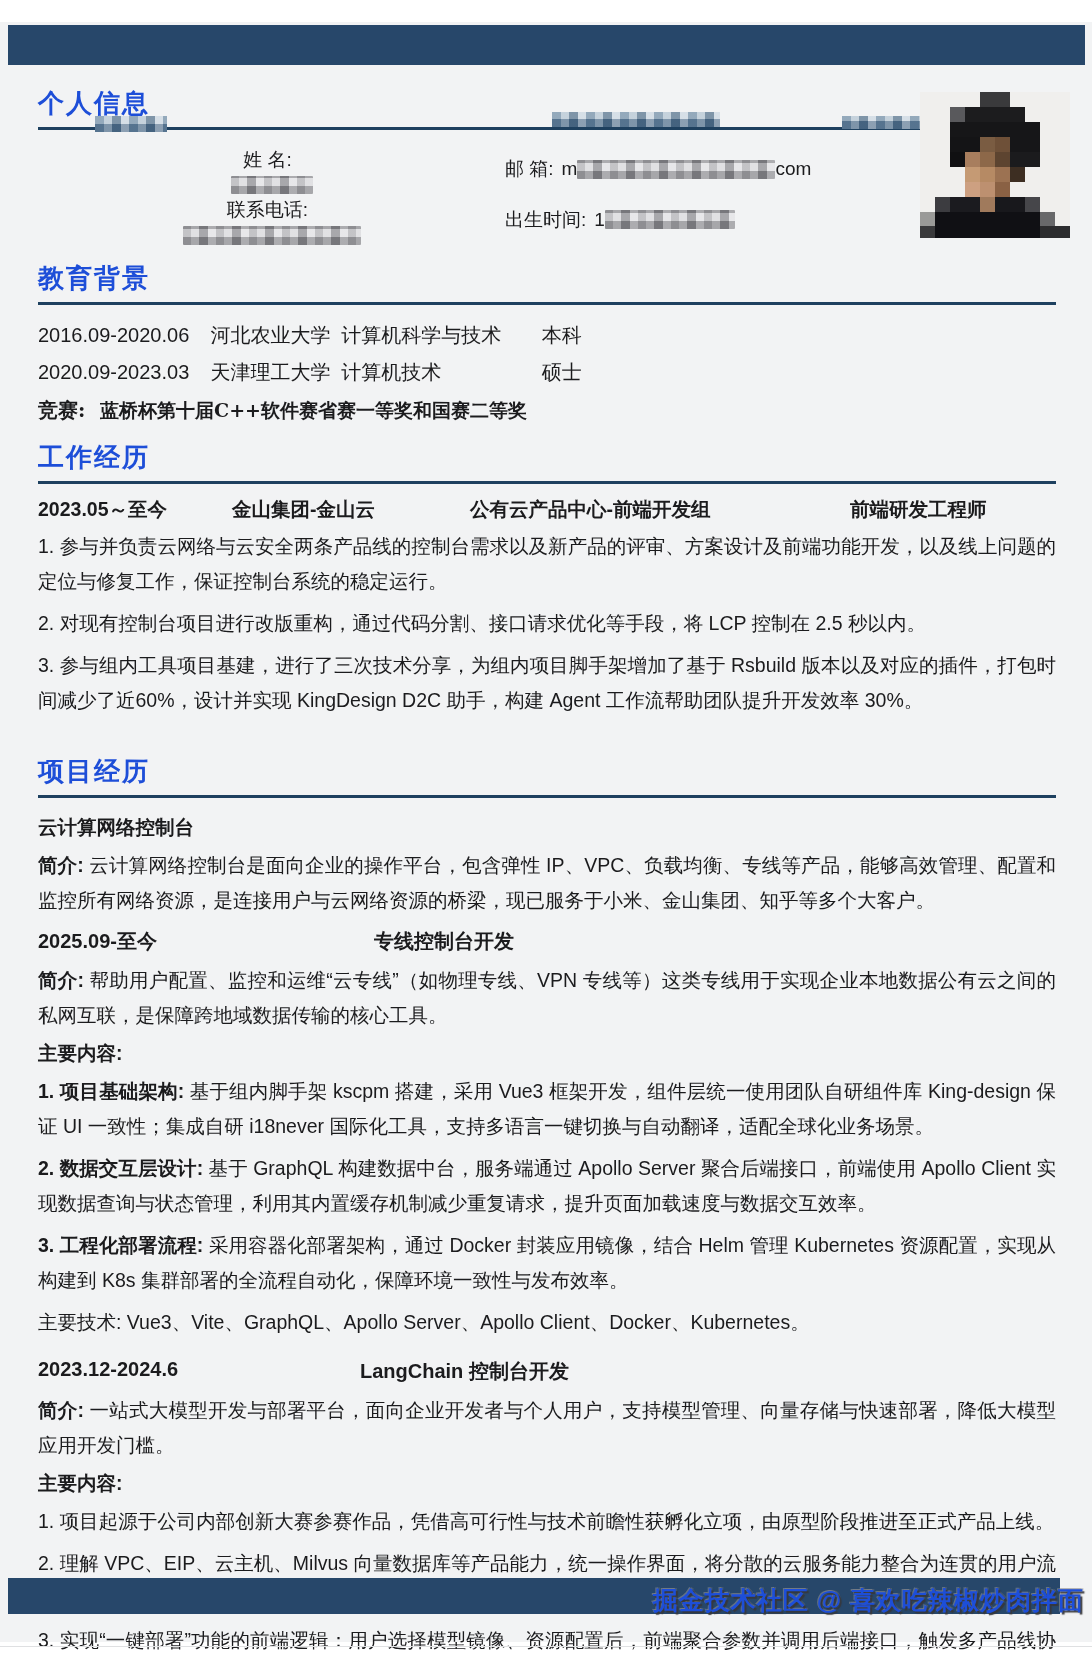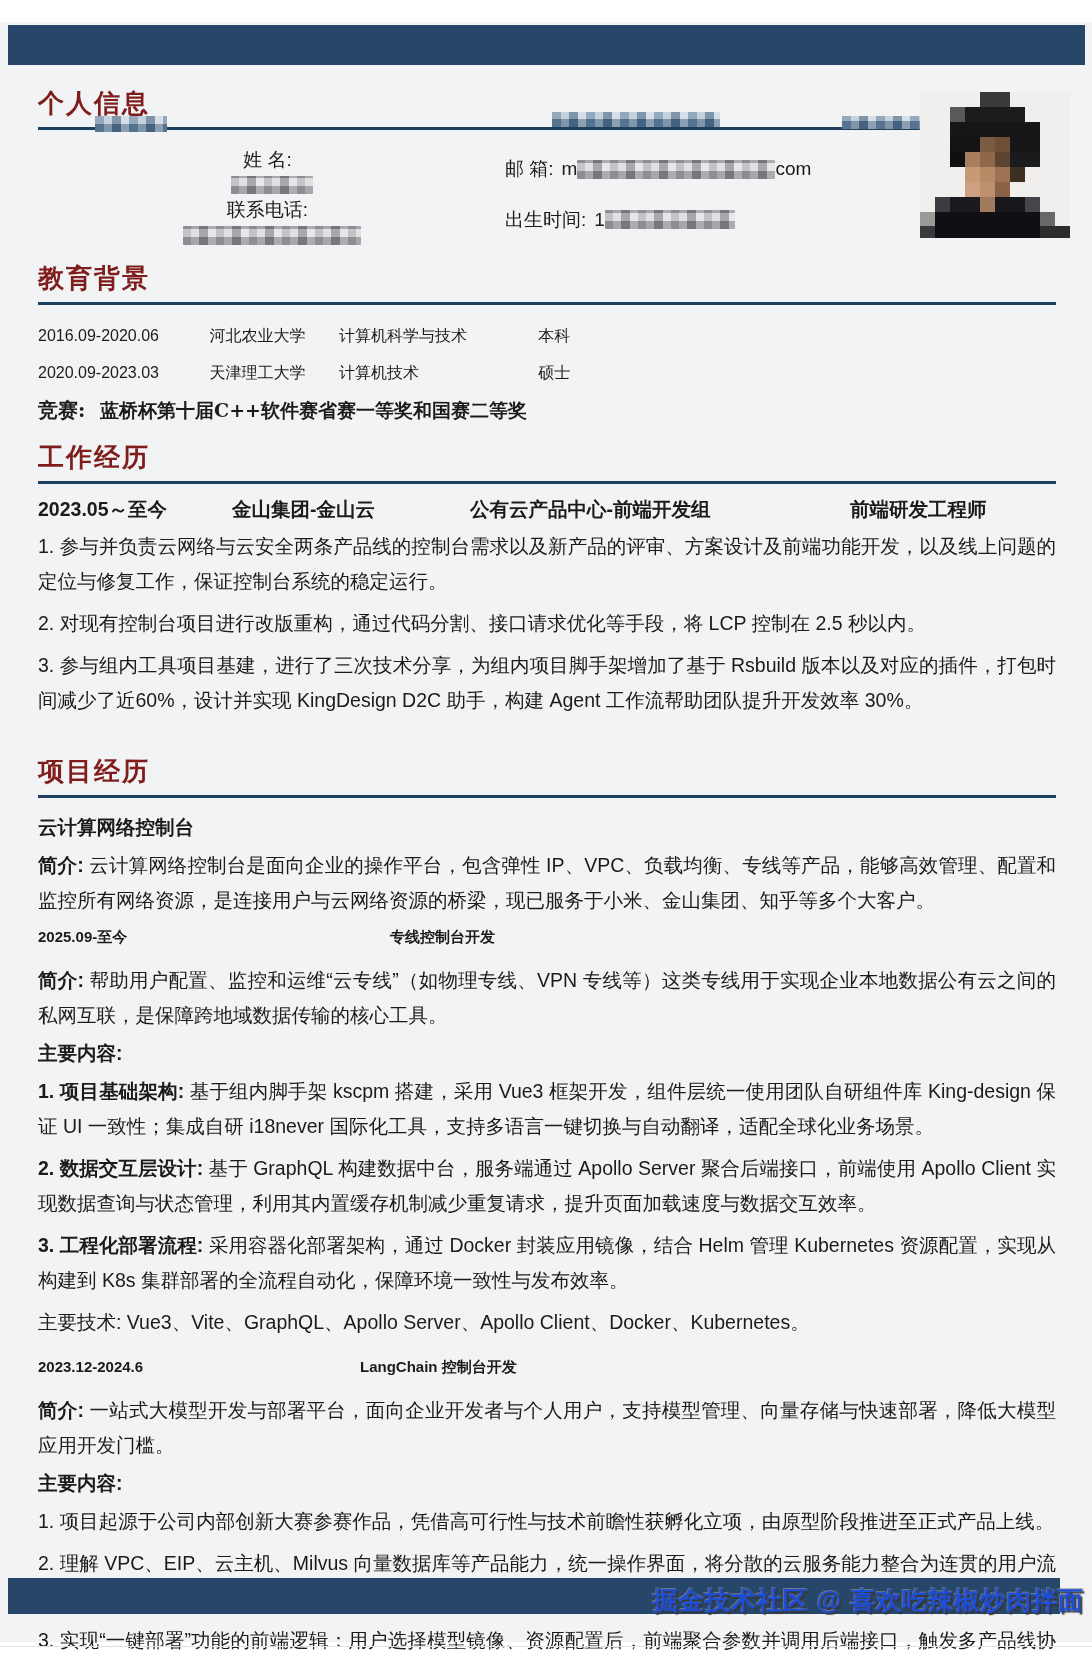--- a/index.html
+++ b/index.html
@@ -5,59 +5,59 @@
   html,body{margin:0;padding:0;background:#ffffff;}
   .page{position:relative;width:1092px;height:1664px;background:#ffffff;overflow:hidden;
         font-family:"Liberation Sans","DejaVu Sans",sans-serif;color:#1b1b1d;}
   .paper{position:absolute;left:0;top:22px;width:1092px;height:1620px;background:#f2f3f4;}
   .bottom-line{position:absolute;left:0;top:1646px;width:1092px;height:1px;background:#dfe0e2;}
   .topbar{position:absolute;left:8px;top:25px;width:1077px;height:40px;background:#27476a;}
   .bottombar{position:absolute;left:8px;top:1578px;width:1052px;height:36px;background:#27476a;}
 
   .content{position:absolute;left:38px;top:86px;width:1018px;}
 
-  .section-title{font-size:26px;font-weight:600;color:#7f1d1d;letter-spacing:2px;margin:0;}
+  .section-title{font-size:26px;font-weight:600;color:#1d4ed8;letter-spacing:2px;margin:0;}
   .rule{height:3px;background:#1e405f;margin-top:6px;}
 
   .info-grid{margin-top:14px;font-size:19px;line-height:32px;}
   .info-row{display:flex;}
   .info-cell-l{width:467px;display:flex;align-items:center;flex-direction:column;}
   .info-cell-r{display:flex;align-items:center;justify-content:center;}
   .lbl{margin-right:8px;}
 
   .px{display:inline-block;vertical-align:middle;border-radius:1px;
       background-image:
         repeating-linear-gradient(0deg, rgba(90,90,95,.45) 0 8px, rgba(215,215,218,.35) 8px 16px),
         repeating-linear-gradient(90deg, #b9b9bc 0 8px, #e6e6e8 8px 16px, #8f8f93 16px 25px, #f0f0f2 25px 33px);}
   .px-blue{position:absolute;z-index:3;
       background-image:
         repeating-linear-gradient(0deg, rgba(70,100,130,.55) 0 8px, rgba(200,212,222,.45) 8px 16px),
         repeating-linear-gradient(90deg, #69869f 0 9px, #c3d0da 9px 17px, #43617c 17px 26px, #e2e8ee 26px 34px);}
 
   .photo{position:absolute;left:920px;top:92px;width:150px;height:146px;z-index:4;}
 
-  .edu-rows{margin-top:12px;font-size:16px;line-height:37px;white-space:nowrap;}
+  .edu-rows{margin-top:12px;font-size:20px;line-height:37px;white-space:nowrap;}
   .edu-row span{display:inline-block;}
   .edu-period{width:167px;}
   .edu-school{width:125px;}
   .edu-major{width:195px;}
   .award{font-family:"DejaVu Serif","Liberation Serif",serif;font-weight:bold;font-size:19px;margin-top:6px;}
   .award .lbl{font-size:20px;}
 
   .mt-work{margin-top:16px;}
   .mt-proj{margin-top:36px;}
 
   .job-head{position:relative;height:26px;margin-top:12px;font-size:19.5px;font-weight:bold;}
   .job-head span{position:absolute;top:0;white-space:nowrap;}
 
   p.body{margin:7px 0 0 0;font-size:19.5px;line-height:35px;text-align:justify;}
   .b{font-weight:bold;}
 
   .proj-name{margin-top:16px;font-size:19.5px;font-weight:bold;}
-  .sub-head{position:relative;height:28px;margin-top:10px;font-size:15px;font-weight:bold;}
+  .sub-head{position:relative;height:28px;margin-top:10px;font-size:20px;font-weight:bold;}
   .sub-head span{position:absolute;top:0;white-space:nowrap;}
   .content-label{margin-top:7px;font-size:19.5px;font-weight:bold;}
 
   .watermark{position:absolute;right:8px;top:1584px;z-index:5;font-size:25px;font-weight:600;color:#1d4ed8;
      letter-spacing:1px;white-space:nowrap;
      text-shadow:2px 2px 1px rgba(55,55,58,.95), -1px -1px 0 rgba(150,150,152,.55), 1px -1px 0 rgba(120,120,122,.4);}
 </style>
 </head>
 <body>
 
@@ -173,21 +173,21 @@
     <div class="rule"></div>
 
     <div class="proj-name">云计算网络控制台</div>
     <p class="body">
       <span class="b">简介:</span>
       <span>云计算网络控制台是面向企业的操作平台，包含弹性 IP、VPC、负载均衡、专线等产品，能够高效管理、配置和监控所有网络资源，是连接用户与云网络资源的桥梁，现已服务于小米、金山集团、知乎等多个大客户。</span>
     </p>
 
     <div class="sub-head">
       <span style="left:0;">2025.09-至今</span>
-      <span style="left:352px;">专线控制台开发</span>
+      <span style="left:336px;">专线控制台开发</span>
     </div>
     <p class="body">
       <span class="b">简介:</span>
       <span>帮助用户配置、监控和运维“云专线”（如物理专线、VPN 专线等）这类专线用于实现企业本地数据公有云之间的私网互联，是保障跨地域数据传输的核心工具。</span>
     </p>
     <div class="content-label">主要内容:</div>
     <p class="body">
       <span class="b">1. 项目基础架构:</span>
       <span>基于组内脚手架 kscpm 搭建，采用 Vue3 框架开发，组件层统一使用团队自研组件库 King-design 保证 UI 一致性；集成自研 i18never 国际化工具，支持多语言一键切换与自动翻译，适配全球化业务场景。</span>
     </p>

